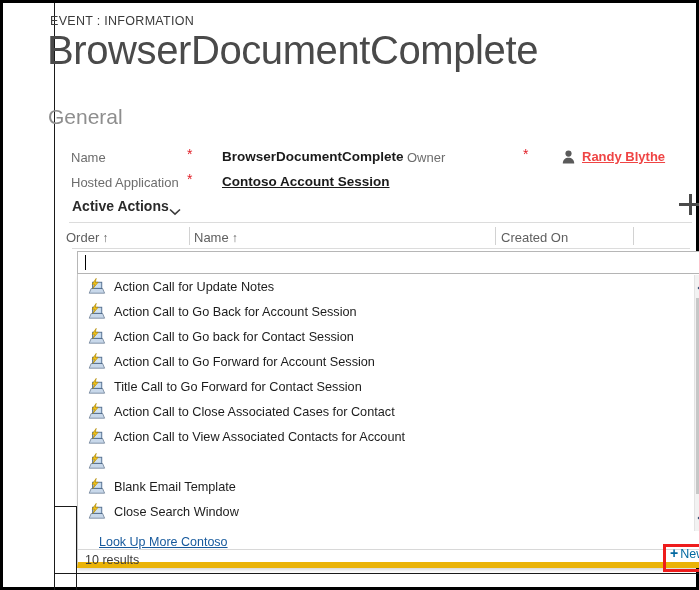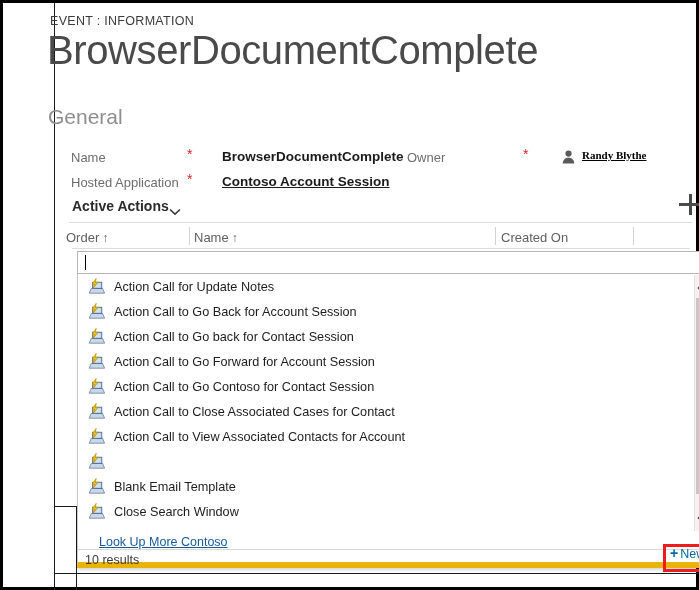--- a/index.html
+++ b/index.html
@@ -75,27 +75,26 @@
     position: absolute;
     font-size: 13.5px;
     color: #1a1a1a;
     font-weight: 600;
     text-decoration: underline;
     white-space: nowrap;
     cursor: pointer;
   }
   .owner-link {
     position: absolute;
-    font-size: 11px;
-    color: #000000;
+    font-size: 13px;
+    color: #ef4444;
     font-weight: 600;
     text-decoration: underline;
     white-space: nowrap;
     cursor: pointer;
-    font-family: Liberation Serif, serif;
   }
   .person-icon {
     position: absolute;
     width: 13px; height: 14px;
   }
 
   
   .l-name   { left: 32px;  top: 147px; }
   .s-name   { left: 148px; top: 144px; }
   .v-name   { left: 183px; top: 146px; }
@@ -454,21 +453,21 @@
               </svg></span>
             <span class="res-label">Action Call to Go Forward for Account Session</span>
           </div>
           <div class="res-item">
             <span class="ac-icon"><svg width="18" height="17" viewBox="0 0 18 17">
                 <path d="M3.2 10.5 L14.6 10.5 L16.6 15.2 L1.2 15.2 Z" fill="#c8d8ea" stroke="#6c7f96" stroke-width="0.8"></path>
                 <rect x="4.6" y="4.2" width="9.2" height="6.4" fill="#9dbada" stroke="#4d6786" stroke-width="0.8"></rect>
                 <rect x="5.6" y="5.1" width="7.2" height="4.5" fill="#cfe0f0"></rect>
                 <path d="M8.2 0.4 L4.1 6.2 L6.6 6.2 L5.0 10.4 L10.1 4.3 L7.3 4.3 Z" fill="#f5c518" stroke="#b38b06" stroke-width="0.7" stroke-linejoin="round"></path>
               </svg></span>
-            <span class="res-label">Action Call to Go Contoso for Contact Session</span>
+            <span class="res-label">Title Call to Go Forward for Contact Session</span>
           </div>
           <div class="res-item">
             <span class="ac-icon"><svg width="18" height="17" viewBox="0 0 18 17">
                 <path d="M3.2 10.5 L14.6 10.5 L16.6 15.2 L1.2 15.2 Z" fill="#c8d8ea" stroke="#6c7f96" stroke-width="0.8"></path>
                 <rect x="4.6" y="4.2" width="9.2" height="6.4" fill="#9dbada" stroke="#4d6786" stroke-width="0.8"></rect>
                 <rect x="5.6" y="5.1" width="7.2" height="4.5" fill="#cfe0f0"></rect>
                 <path d="M8.2 0.4 L4.1 6.2 L6.6 6.2 L5.0 10.4 L10.1 4.3 L7.3 4.3 Z" fill="#f5c518" stroke="#b38b06" stroke-width="0.7" stroke-linejoin="round"></path>
               </svg></span>
             <span class="res-label">Action Call to Close Associated Cases for Contact</span>
           </div>

